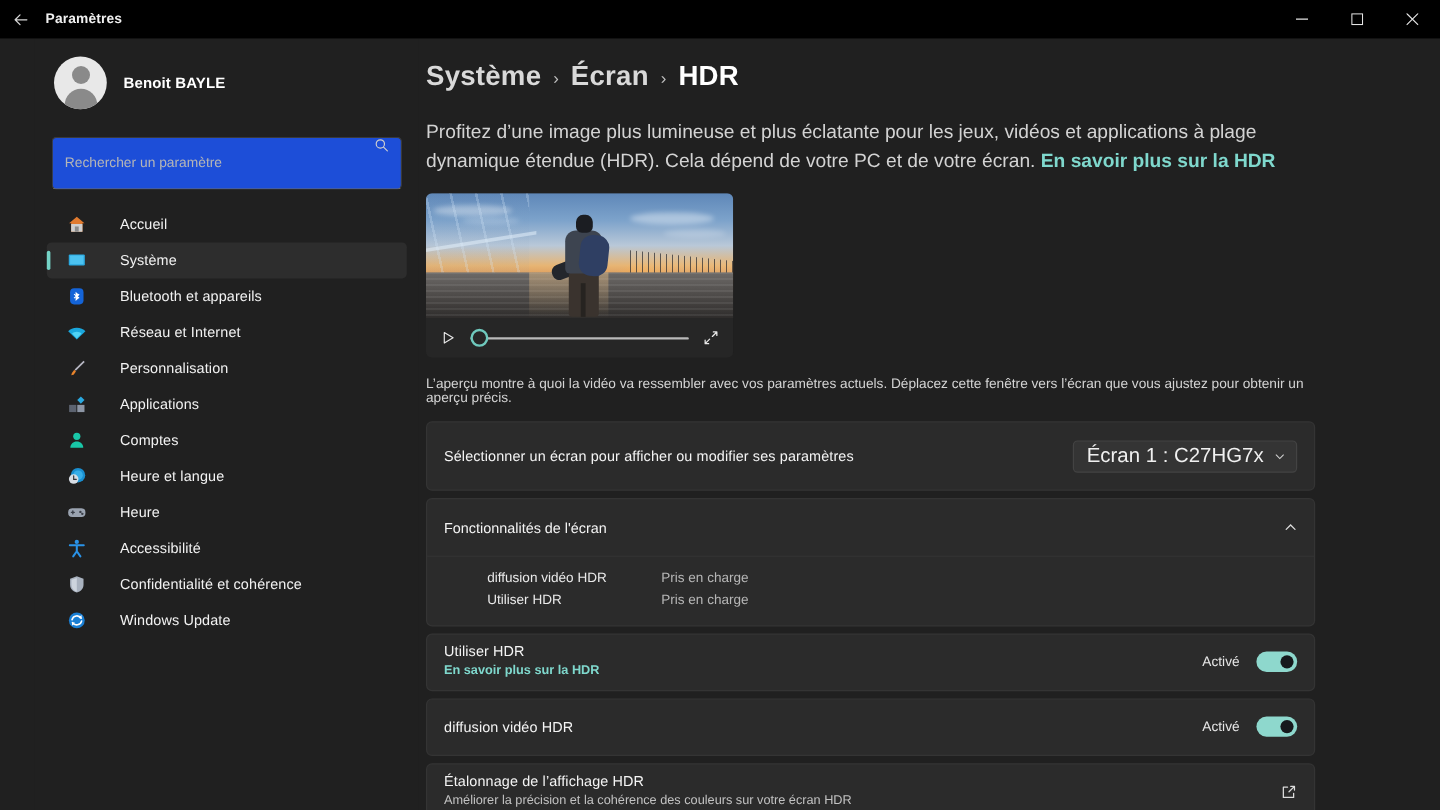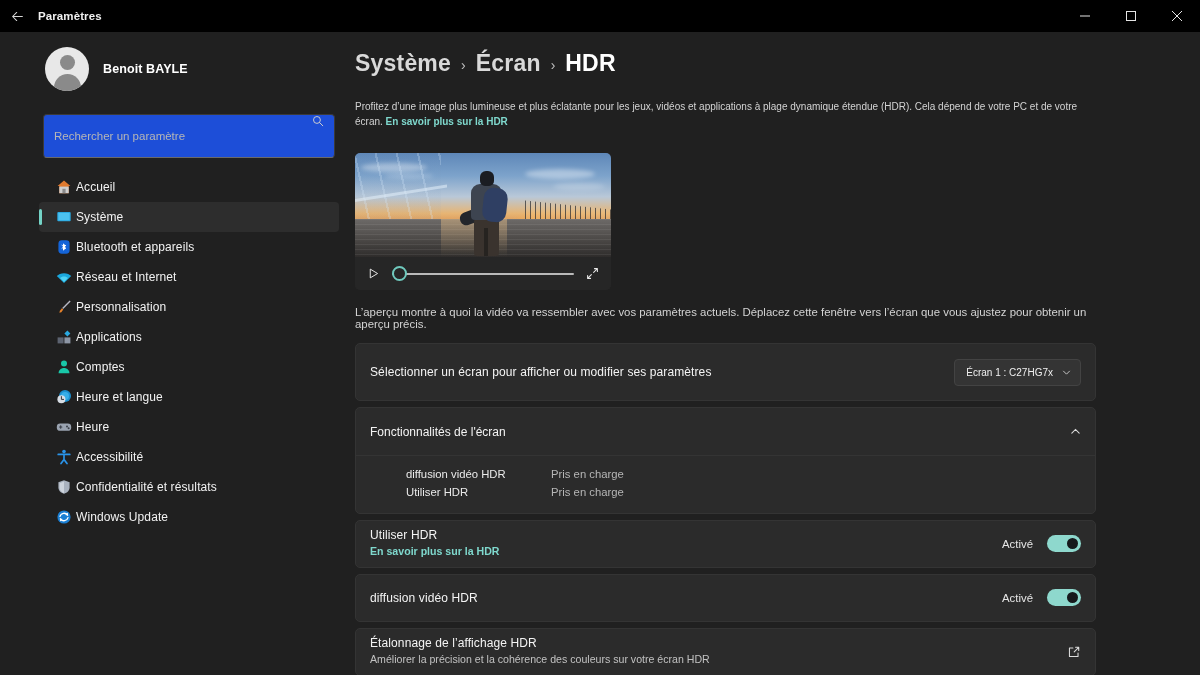--- a/index.html
+++ b/index.html
@@ -120,21 +120,21 @@
   }
   .searchbox input::placeholder { color: #b6b6b6; }
   .search-icon { color: #cfcfcf; display: flex; }
   .search-icon svg { width: 12px; height: 12px; }
 
   .navlist { padding: 0 2px; }
   .navitem {
     height: 30px;
     display: flex;
     align-items: center;
-    gap: 4px;
+    gap: 28px;
     padding-left: 16px;
     border-radius: 4px;
     position: relative;
     margin-bottom: 0px;
     cursor: default;
   }
   .navitem + .navitem { margin-top: 0; }
   .navitem.active { background: #2d2d2d; }
   .navitem.active::before {
     content: "";
@@ -184,25 +184,25 @@
   }
   .bc-item.current { color: #ffffff; }
   .bc-sep {
     font-size: 14px;
     color: #c0c0c0;
     font-weight: 400;
     margin-top: 3px;
   }
 
   .page-desc {
-    font-size: 10px;
+    font-size: 16px;
     line-height: 1.5;
     color: #d3d3d3;
     max-width: 760px;
-    margin-bottom: 24px;
+    margin-bottom: 14px;
   }
   .link {
     color: #7fd8cd;
     font-weight: 700;
     text-decoration: none;
   }
 
   
   .video-card {
     width: 256px;
@@ -397,21 +397,21 @@
   .selector-row { min-height: 56px; }
   .combo {
     background: #343434;
     border: 1px solid #434343;
     border-radius: 4px;
     height: 27px;
     padding: 0 9px 0 11px;
     display: flex;
     align-items: center;
     gap: 9px;
-    font-size: 10px;
+    font-size: 17px;
     color: #f0f0f0;
   }
   .combo .chev { color: #d2d2d2; display:flex; }
   .combo .chev svg { width: 9px; height: 9px; }
 
   
   .expander-head {
     min-height: 47px;
     display: flex;
     align-items: center;
@@ -611,21 +611,21 @@
         <span class="nav-label">Accessibilité</span>
       </div>
 
       <div class="navitem">
         <span class="nav-ico">
           <svg viewBox="0 0 16 16">
               <path d="M8 1.2l5.6 2.1v5c0 3.3-2.4 5.6-5.6 6.5-3.2-.9-5.6-3.2-5.6-6.5v-5z" fill="#a9b2bf"></path>
               <path d="M8 2.6v11.6c-2.6-.8-4.4-2.7-4.4-5.9V4.2z" fill="#cdd4dd"></path>
             </svg>
         </span>
-        <span class="nav-label">Confidentialité et résultats</span>
+        <span class="nav-label">Confidentialité et cohérence</span>
       </div>
 
       <div class="navitem">
         <span class="nav-ico">
           <svg viewBox="0 0 16 16">
               <circle cx="8" cy="8" r="6.6" fill="#1a7fd4"></circle>
               <path d="M11.6 6.2A4.2 4.2 0 004 7.4M4.4 9.8A4.2 4.2 0 0012 8.6" stroke="#fff" stroke-width="1.3" fill="none" stroke-linecap="round"></path>
               <path d="M11.9 3.6l.2 2.8-2.8-.3zM4.1 12.4l-.2-2.8 2.8.3z" fill="#fff"></path>
             </svg>
         </span>

